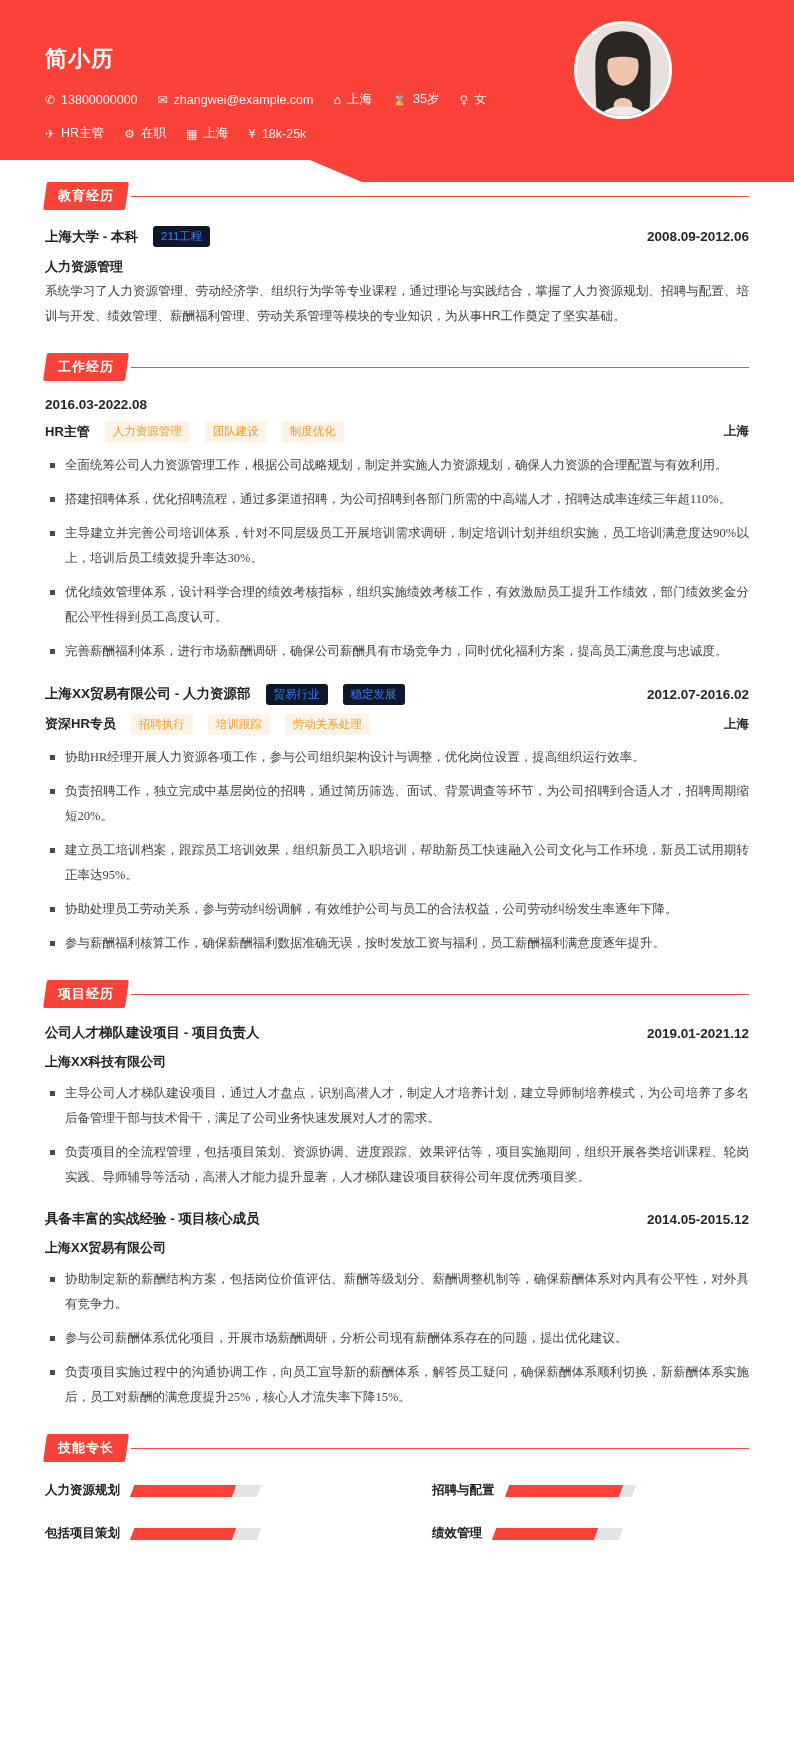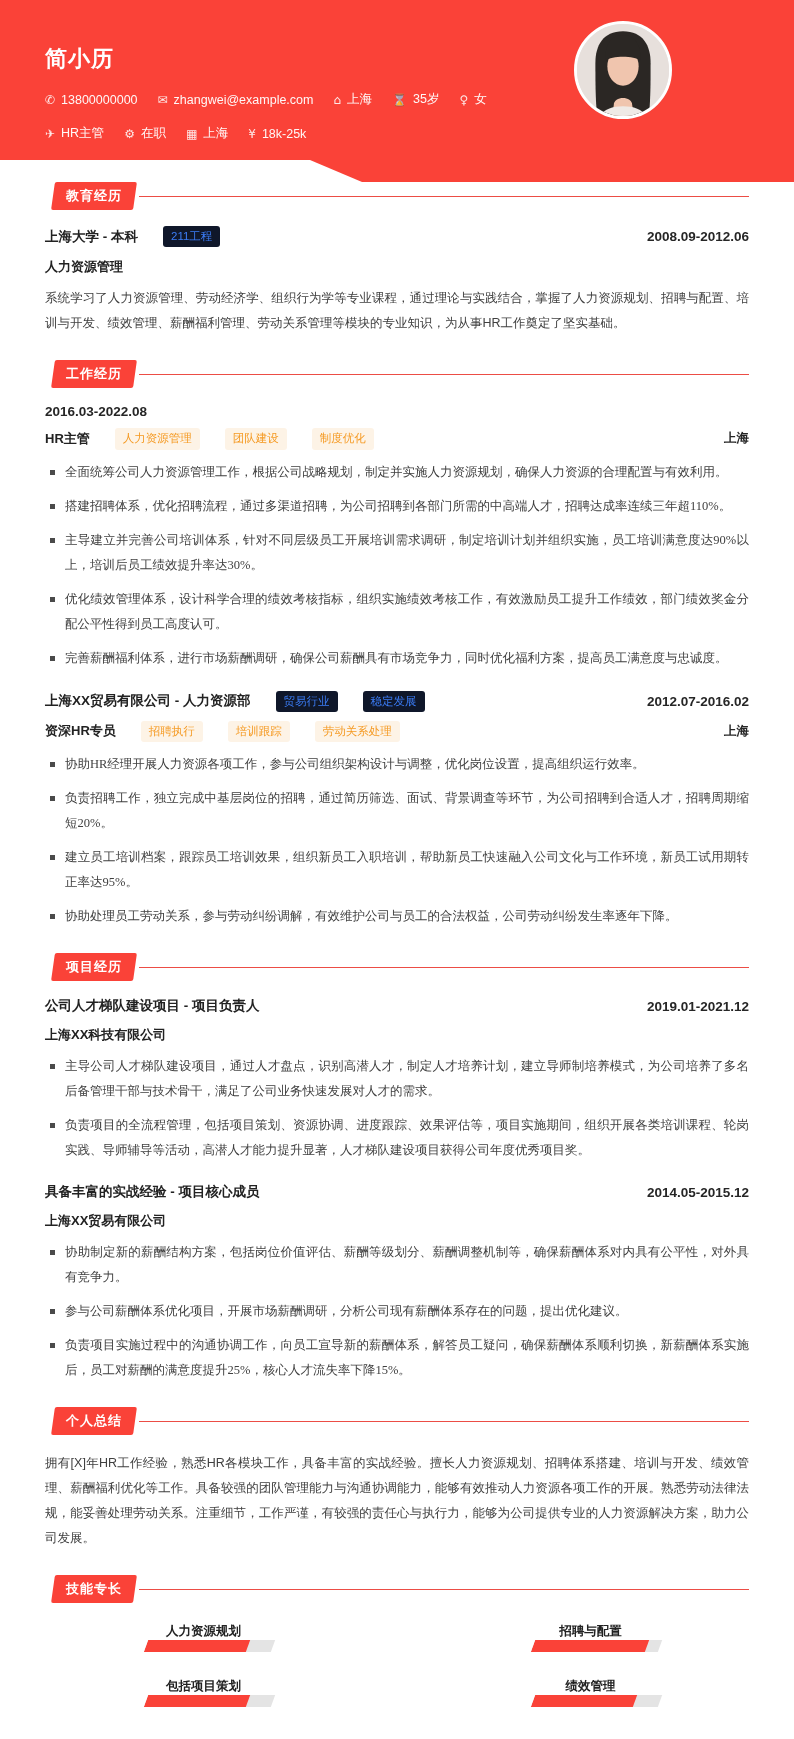--- a/index.html
+++ b/index.html
@@ -25,48 +25,48 @@
   .header-ribbon {
     position:absolute; left:310px; right:0; top:0; height:22px; background:#fa4238;
     clip-path:polygon(0 0, 100% 0, 100% 100%, 52px 100%);
   }
   
   .page { padding:0 45px 18px 45px; }
   .section { margin-bottom:24px; }
   .sec-head { display:flex; align-items:center; margin-bottom:16px; }
   .sec-badge {
     position:relative; z-index:0; display:inline-block; padding:5px 13px;
-    color:#fff; font-size:13px; font-weight:bold; letter-spacing:1px;margin-left:8px;
+    color:#fff; font-size:13px; font-weight:bold; letter-spacing:1px;
   }
   .sec-badge::before {
     content:""; position:absolute; inset:0; z-index:-1;
     background:#fa4238; transform:skewX(-8deg); border-radius:2px;
   }
   .sec-line { flex:1; height:1px; background:#ec4d45; margin-left:4px; }
   
   .entry { margin-bottom:14px; }
   .row { display:flex; align-items:center; justify-content:space-between; }
-  .row-left { display:flex; align-items:center; gap:25px; flex-wrap:wrap; }
+  .row-left { display:flex; align-items:center; gap:15px; flex-wrap:wrap; }
   .entry-title { font-size:13.5px; font-weight:bold; color:#222222; }
   .entry-date { font-size:13.5px; font-weight:bold; color:#262626; white-space:nowrap; }
   .entry-loc { font-size:12.5px; font-weight:bold; color:#262626; }
   .role-row { margin-top:9px; }
   .role { font-size:13px; font-weight:bold; color:#222222; }
   .sub-bold { font-size:13px; font-weight:bold; color:#222222; margin-top:11px; }
   .tag { display:inline-block; font-size:11.5px; padding:2px 8px; border-radius:3px; line-height:1.5; }
   .tag-blue { color:#3b7cf5; background:#0f172a; }
   .tag-orange { color:#f59a23; background:#fdf3e6; }
-  .para { line-height:25px; color:#404040; margin-top:10px; text-align:justify; }
+  .para { line-height:25px; color:#404040; margin-top:3px; text-align:justify; }
   ul.bullets { list-style:none; margin-top:10px;font-family:Liberation Serif, serif; }
   ul.bullets li { display:flex; margin-bottom:9px; }
   .dot { flex:none; width:5px; height:5px; background:#4a4a4a; margin:10px 10px 0 5px; }
   .btxt { line-height:25px; text-align:justify; }
   
   .skills-grid { display:grid; grid-template-columns:1fr 1fr; column-gap:70px; row-gap:26px; padding-top:4px; }
-  .skill { display:flex; align-items:center;flex-direction:column; }
+  .skill { display:flex; align-items:center; }
   .skill-label { font-size:12.5px; font-weight:bold; color:#222222; white-space:nowrap; }
   .bar { width:127px; height:12px; background:#e4e4e4; margin-left:12px; transform:skewX(-20deg); overflow:hidden; }
   .bar-fill { height:100%; background:#fa4238; }
 </style>
 </head>
 <body>
 
 <div class="header">
   <div class="header-inner">
     <div class="name">简小历</div>
@@ -217,20 +217,24 @@
             <span class="btxt">负责招聘工作，独立完成中基层岗位的招聘，通过简历筛选、面试、背景调查等环节，为公司招聘到合适人才，招聘周期缩短20%。</span>
           </li>
         <li>
             <span class="dot"></span>
             <span class="btxt">建立员工培训档案，跟踪员工培训效果，组织新员工入职培训，帮助新员工快速融入公司文化与工作环境，新员工试用期转正率达95%。</span>
           </li>
         <li>
             <span class="dot"></span>
             <span class="btxt">协助处理员工劳动关系，参与劳动纠纷调解，有效维护公司与员工的合法权益，公司劳动纠纷发生率逐年下降。</span>
           </li>
+        <li>
+            <span class="dot"></span>
+            <span class="btxt">参与薪酬福利核算工作，确保薪酬福利数据准确无误，按时发放工资与福利，员工薪酬福利满意度逐年提升。</span>
+          </li>
       </ul>
     </div>
   </div>
 
   <div class="section">
     <div class="sec-head">
       <span class="sec-badge">项目经历</span>
       <span class="sec-line"></span>
     </div>
 
@@ -268,27 +272,20 @@
             <span class="btxt">参与公司薪酬体系优化项目，开展市场薪酬调研，分析公司现有薪酬体系存在的问题，提出优化建议。</span>
           </li>
         <li>
             <span class="dot"></span>
             <span class="btxt">负责项目实施过程中的沟通协调工作，向员工宣导新的薪酬体系，解答员工疑问，确保薪酬体系顺利切换，新薪酬体系实施后，员工对薪酬的满意度提升25%，核心人才流失率下降15%。</span>
           </li>
       </ul>
     </div>
   </div>
 
-  <div class="section">
-    <div class="sec-head">
-      <span class="sec-badge">个人总结</span>
-      <span class="sec-line"></span>
-    </div>
-    <p class="para" style="margin-top:2px;">拥有[X]年HR工作经验，熟悉HR各模块工作，具备丰富的实战经验。擅长人力资源规划、招聘体系搭建、培训与开发、绩效管理、薪酬福利优化等工作。具备较强的团队管理能力与沟通协调能力，能够有效推动人力资源各项工作的开展。熟悉劳动法律法规，能妥善处理劳动关系。注重细节，工作严谨，有较强的责任心与执行力，能够为公司提供专业的人力资源解决方案，助力公司发展。</p>
-  </div>
 
   <div class="section">
     <div class="sec-head">
       <span class="sec-badge">技能专长</span>
       <span class="sec-line"></span>
     </div>
     <div class="skills-grid">
       <div class="skill">
         <span class="skill-label">人力资源规划</span>
         <span class="bar">

